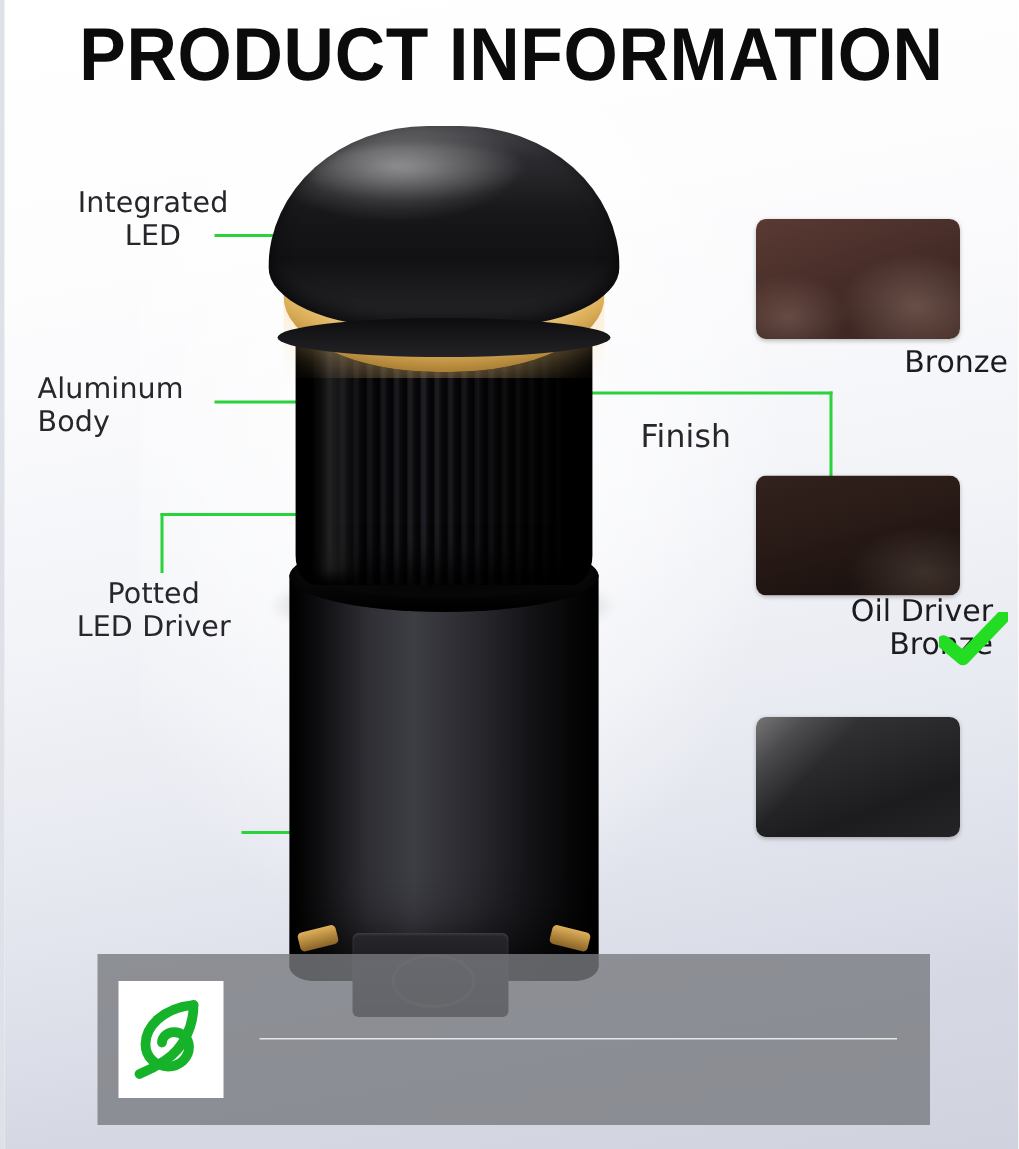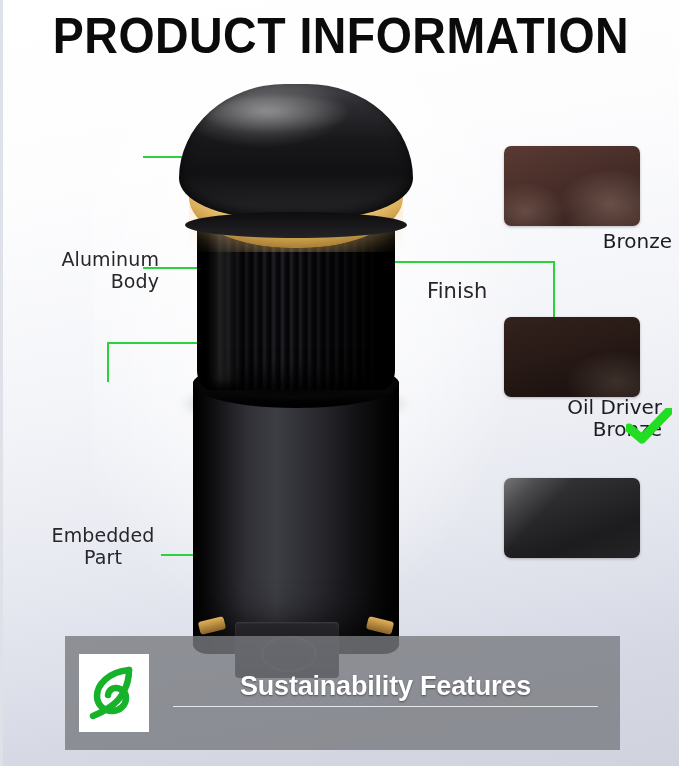--- a/index.html
+++ b/index.html
@@ -316,34 +316,36 @@
     <div class="body-fin"></div>
     <div class="lens-wrap">
       <div class="lens"></div>
     </div>
     <div class="reflector l"></div>
     <div class="reflector r"></div>
     <div class="cap-lip"></div>
     <div class="cap"></div>
   </div>
 
+  <div class="co-label" style="left:24px; top:124px; width:150px; text-align:center;">Integrated
+LED</div>
   <div class="co-line" style="left:140px; top:156px; width:132px;"></div>
   <div class="co-dot" style="left:258px; top:148px;"></div>
 
-  <div class="co-label" style="left:6px; top:248px; width:150px; text-align:right;">Aluminum
+  <div class="co-label" style="left:22px; top:248px; width:150px; text-align:left;">Aluminum
 Body</div>
   <div class="co-line" style="left:140px; top:267px; width:104px;"></div>
   <div class="co-dot" style="left:232px; top:259px;"></div>
 
   <div class="co-line" style="left:104px; top:342px; width:178px;"></div>
   <div class="co-vline" style="left:104px; top:342px; height:40px;"></div>
   <div class="co-dot" style="left:271px; top:334px;"></div>
-
-  <div class="co-label" style="left:20px; top:524px; width:160px; text-align:center;">Embedded
-Part</div>
+  <div class="co-label" style="left:12px; top:385px; width:175px; text-align:center;">Potted
+LED Driver</div>
+
   <div class="co-line" style="left:158px; top:554px; width:122px;"></div>
   <div class="co-dot" style="left:269px; top:546px;"></div>
 
   <div class="co-dot" style="left:366px; top:254px;"></div>
   <div class="co-line" style="left:380px; top:261px; width:172px;"></div>
   <div class="co-vline" style="left:550px; top:261px; height:58px;"></div>
   <div class="co-label" style="left:424px; top:279px; font-size:21px;">Finish</div>
 
   <div class="swatch sw-bronze" style="left:501px; top:146px;"></div>
   <div class="sw-caption" style="left:469px; top:230px;">Bronze</div>
@@ -363,19 +365,18 @@
 
     <div class="leaf-box">
       <svg width="52" height="60" viewBox="0 0 52 60" aria-hidden="true">
         <path d="M41 7 C20 9 9 22 9 33 C9 42 16 48 24 48 C32 48 38 42 38 35
                  C38 29 33 25 28 25 C23 25 20 29 20 32" fill="none" stroke="#16b32a" stroke-width="6.5" stroke-linecap="round" stroke-linejoin="round"></path>
         <path d="M41 7 C41 22 34 36 22 44 C16 48 10 51 5 53" fill="none" stroke="#16b32a" stroke-width="6.5" stroke-linecap="round" stroke-linejoin="round"></path>
       </svg>
     </div>
 
     <div class="sus-text">
-      <div class="sus-title">Sustainability Features</div>
       <div class="sus-rule"></div>
     </div>
 
   </div>
 
 </div>
 
 </body></html>

